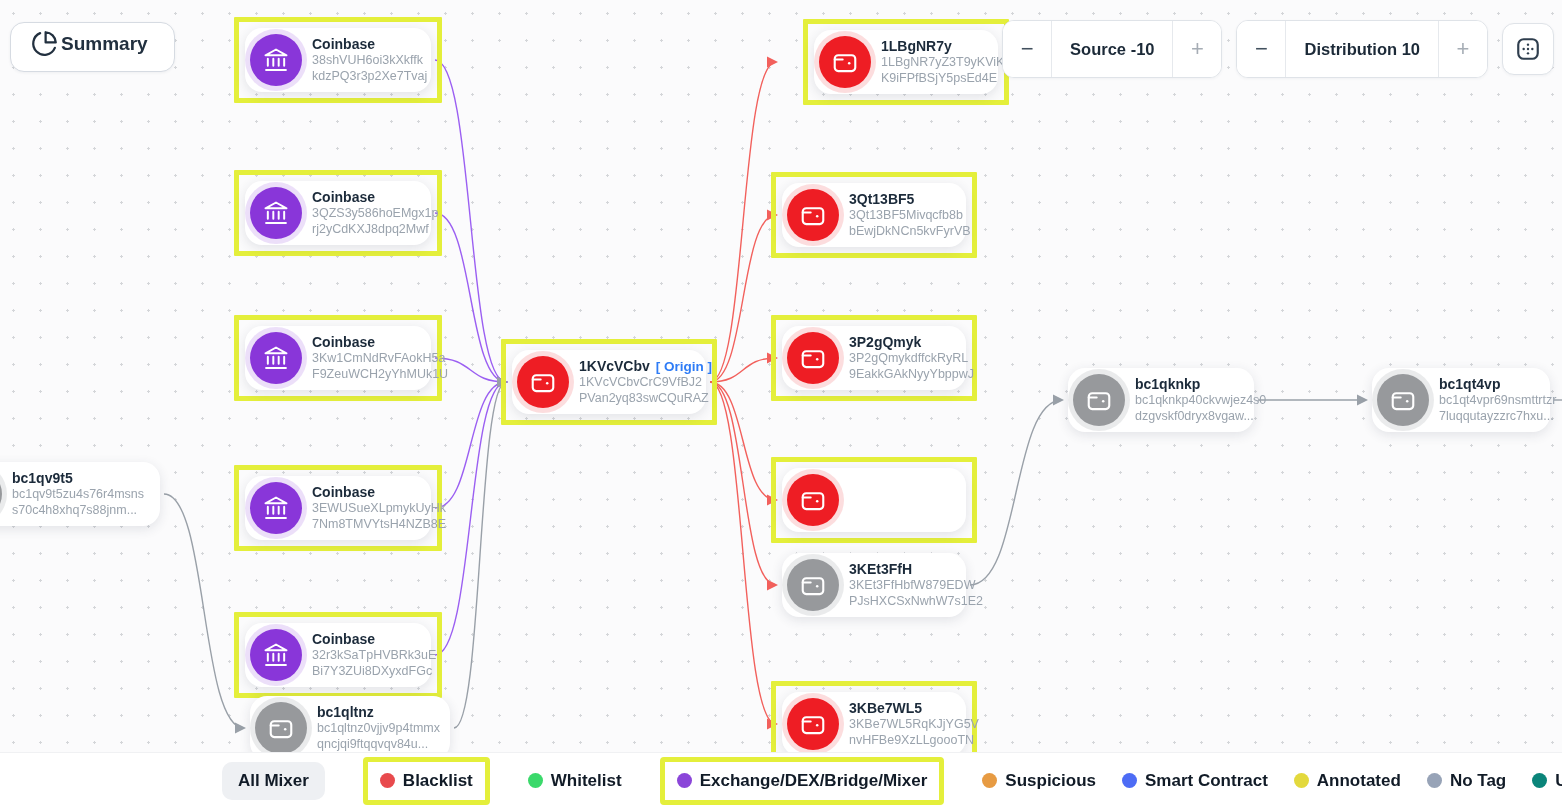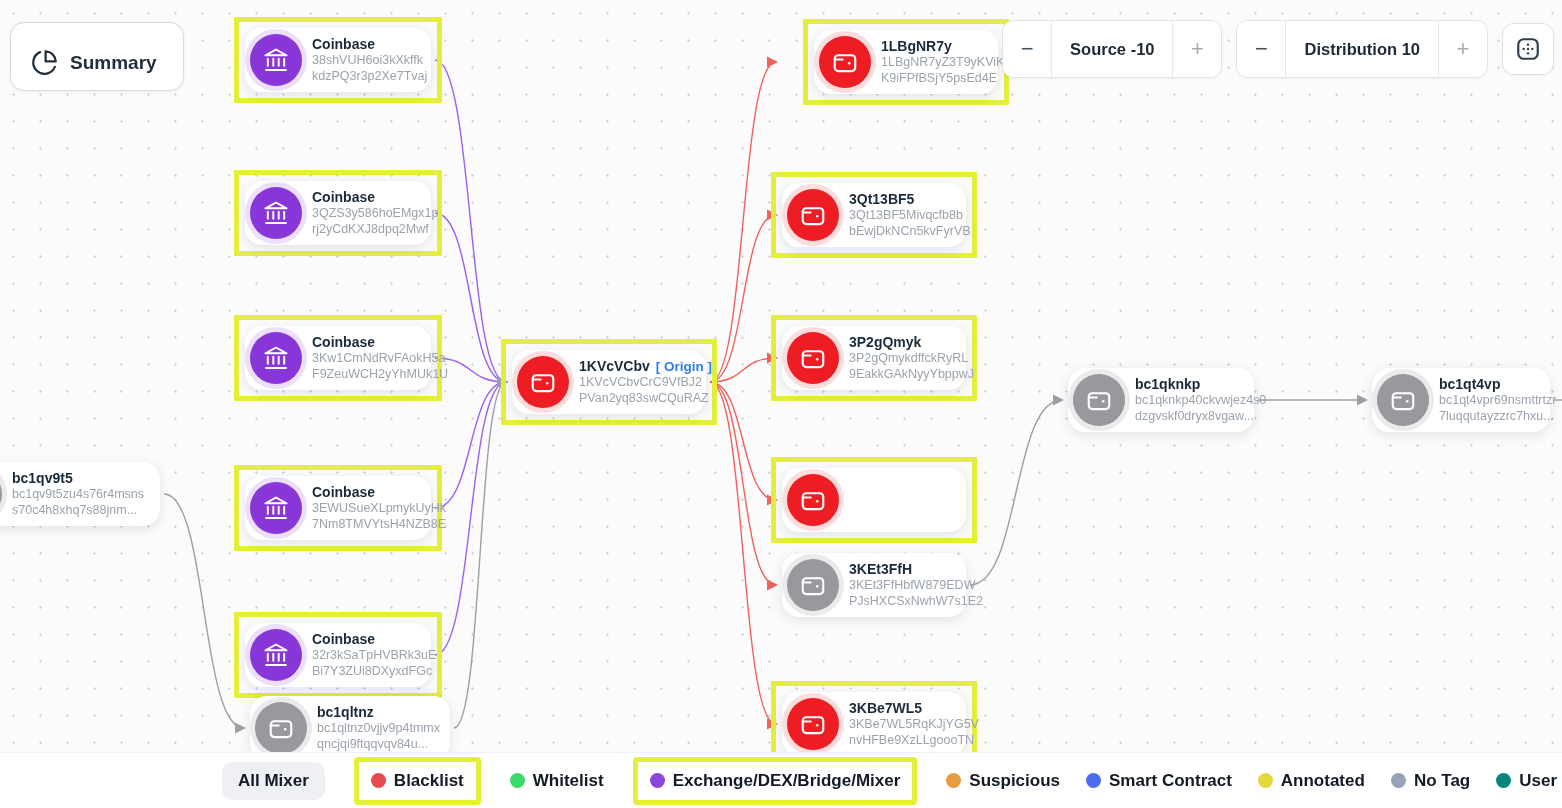--- a/index.html
+++ b/index.html
@@ -41,23 +41,23 @@
   .node-icon.red{background:#ee1d24;box-shadow:0 0 0 5px rgba(238,29,36,.15);}
   .node-icon.gray{background:#97999c;box-shadow:0 0 0 5px rgba(140,145,150,.18);}
   .node-title-row{display:flex;gap:6px;align-items:baseline;white-space:nowrap;}
   .node-title{font-size:14px;font-weight:bold;color:var(--title);}
   .node-tag{font-size:13.5px;font-weight:bold;color:#2e7cf6;}
   .node-line{font-size:12.5px;color:var(--addr);line-height:1.3;white-space:nowrap;}
 
   
   .summary-btn{
     position:absolute;left:10px;top:22px;z-index:20;
-    display:flex;align-items:center;gap:12px;
+    display:flex;align-items:center;gap:3px;
     background:#fff;border:1px solid #d6dbe2;border-radius:14px;
-    padding:26px 26px 14px 20px;cursor:pointer;
+    padding:7px 26px 14px 20px;cursor:pointer;
     box-shadow:0 1px 3px rgba(40,50,70,.06);
   }
   .summary-btn svg{width:27px;height:27px;}
   .summary-label{font-size:19px;font-weight:bold;color:#22303f;}
 
   
   .toolbar{position:absolute;right:8px;top:20px;z-index:20;display:flex;gap:14px;align-items:center;}
   .stepper{
     display:flex;align-items:stretch;background:#fff;
     border:1px solid var(--border);border-radius:12px;height:58px;overflow:hidden;
@@ -84,21 +84,21 @@
   
   .legend{
     position:absolute;left:0;right:0;bottom:0;height:56px;z-index:10;
     background:#fff;display:flex;align-items:center;gap:26px;
     padding-left:222px;border-top:1px solid #f0f1f3;overflow:visible;
   }
   .lg-item{display:flex;align-items:center;gap:8px;cursor:pointer;white-space:nowrap;}
   .lg-dot{width:15px;height:15px;border-radius:50%;flex:0 0 15px;}
   .lg-label{font-size:17px;font-weight:bold;color:#111b27;}
   .lg-item.pill{background:#eef0f3;border-radius:10px;padding:9px 16px;}
-  .lg-item.hl{border:5px solid var(--yellow);border-radius:4px;padding:9px 12px;margin:-9px 3px;text-align:center;}
+  .lg-item.hl{border:5px solid var(--yellow);border-radius:4px;padding:9px 12px;margin:-9px 12px;text-align:center;}
 </style>
 </head>
 <body>
 
 <svg id="edge-layer" xmlns="http://www.w3.org/2000/svg">
   <defs>
     <marker id="arrow-purple" markerWidth="8" markerHeight="8" refX="6.5" refY="4" orient="auto">
       <path d="M0,0 L8,4 L0,8 Z" fill="#9b5ff2"></path>
     </marker>
     <marker id="arrow-red" markerWidth="8" markerHeight="8" refX="6.5" refY="4" orient="auto">

